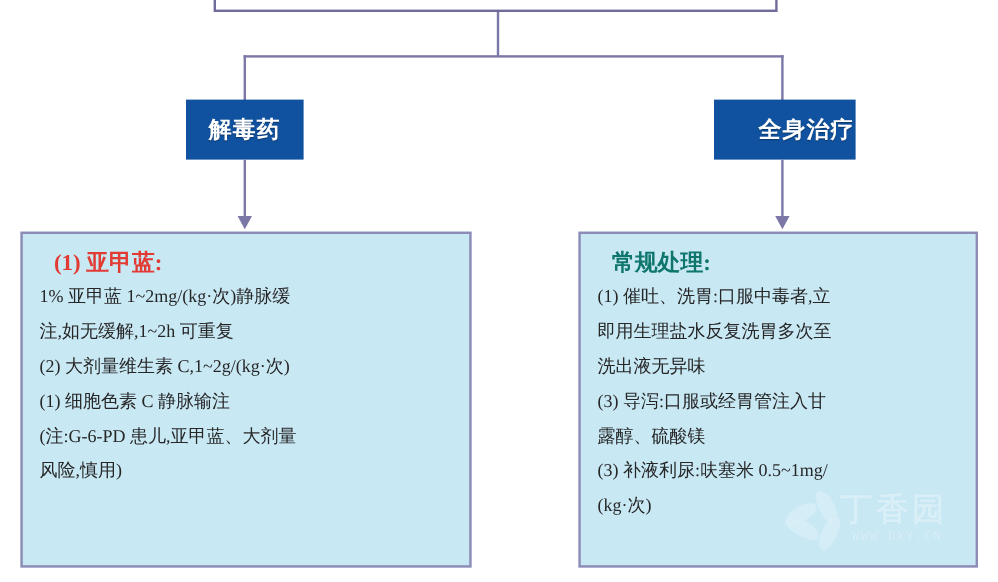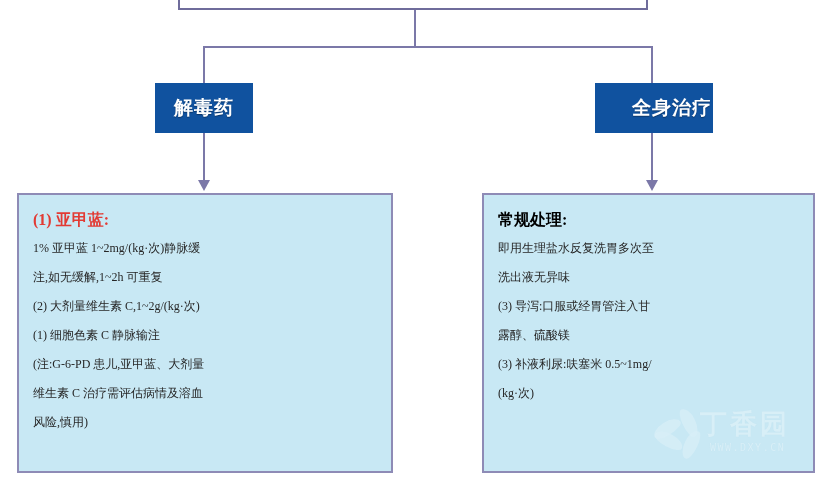--- a/index.html
+++ b/index.html
@@ -98,34 +98,35 @@
     left: 17px;
     width: 376px;
   }
   #panel-systemic {
     left: 482px;
     width: 333px;
   }
 
   .panel-line {
     font-family: "Liberation Serif", "DejaVu Serif", serif;
-    font-size: 12px;
+    font-size: 15px;
     line-height: 29px;
     color: #262626;
     white-space: nowrap;
   }
   .panel-heading {
     font-weight: bold;
-    font-size: 16px;
+    font-size: 19px;
+    margin-left: 12px;
   }
   .heading-red {
     color: #E23B34;
   }
   .heading-dark {
-    color: #000000;
+    color: #0f766e;
   }
 
   
   #watermark {
     position: absolute;
     left: 648px;
     top: 404px;
     width: 180px;
     height: 70px;
     opacity: .30;
@@ -190,26 +191,26 @@
   <div class="conn conn-v" style="left:651px; top:133px; height:49px;"></div>
   <div class="arrowhead" style="left:646px; top:180px;"></div>
 
   <div class="panel" id="panel-antidote">
     <div class="panel-line panel-heading heading-red">(1) 亚甲蓝:</div>
     <div class="panel-line">1% 亚甲蓝 1~2mg/(kg·次)静脉缓</div>
     <div class="panel-line">注,如无缓解,1~2h 可重复</div>
     <div class="panel-line">(2) 大剂量维生素 C,1~2g/(kg·次)</div>
     <div class="panel-line">(1) 细胞色素 C 静脉输注</div>
     <div class="panel-line">(注:G-6-PD 患儿,亚甲蓝、大剂量</div>
-    <div class="panel-line">维生素 C 治疗需评估病情及溶血</div>
     <div class="panel-line">风险,慎用)</div>
   </div>
 
   <div class="panel" id="panel-systemic">
     <div class="panel-line panel-heading heading-dark">常规处理:</div>
+    <div class="panel-line">(1) 催吐、洗胃:口服中毒者,立</div>
     <div class="panel-line">即用生理盐水反复洗胃多次至</div>
     <div class="panel-line">洗出液无异味</div>
     <div class="panel-line">(3) 导泻:口服或经胃管注入甘</div>
     <div class="panel-line">露醇、硫酸镁</div>
     <div class="panel-line">(3) 补液利尿:呋塞米 0.5~1mg/</div>
     <div class="panel-line">(kg·次)</div>
   </div>
 
   <div id="watermark">
     <div class="petal p1"></div>

